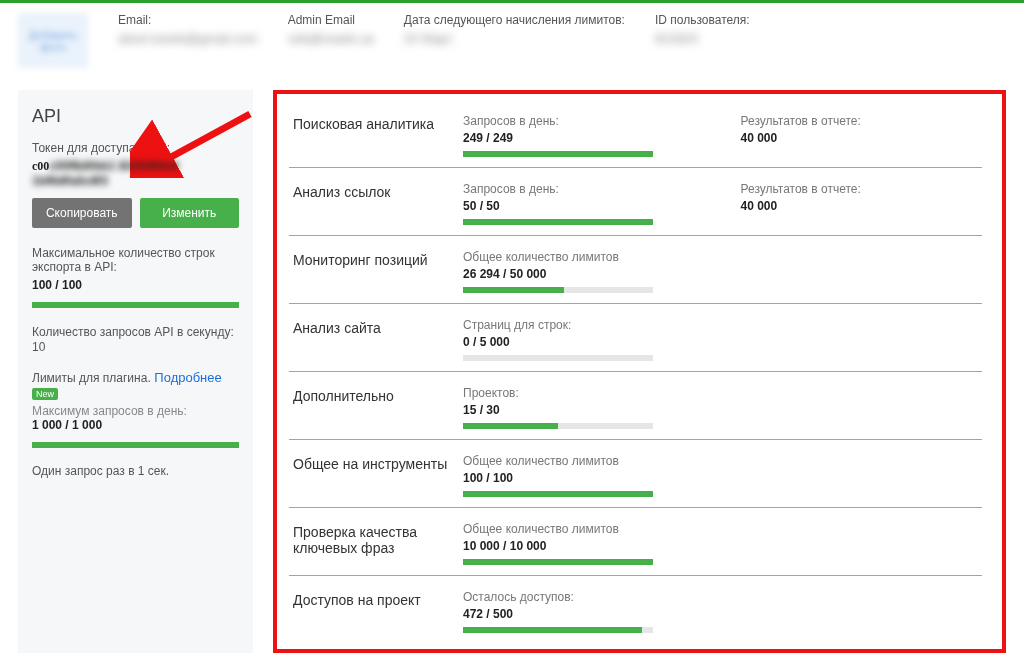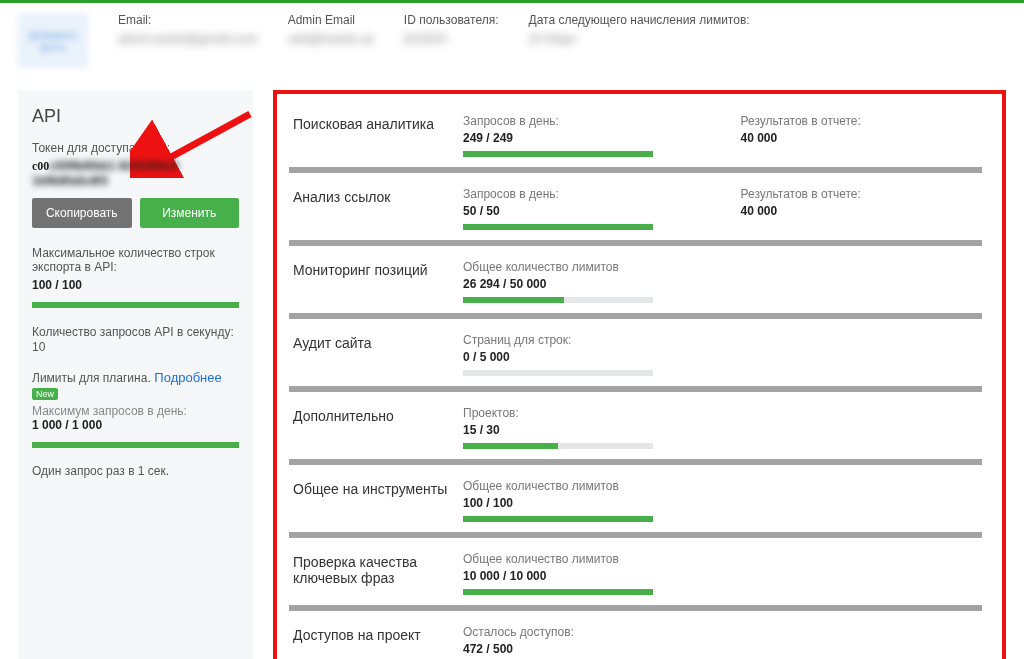--- a/index.html
+++ b/index.html
@@ -87,21 +87,21 @@
 
   .limits-panel {
     flex: 1;
     border: 4px solid #e11;
     padding: 6px 20px 6px 12px;
   }
   .limit-row {
     display: flex;
     align-items: flex-start;
     padding: 14px 4px 10px 4px;
-    border-bottom: 6px solid #a3a3a3;
+    border-bottom: 1px solid #a3a3a3;
     gap: 10px;
   }
   .limit-row:last-child { border-bottom: none; }
   .limit-name {
     width: 160px;
     font-size: 14px;
     color: #333;
     padding-top: 2px;
   }
   .limit-metrics {
@@ -148,26 +148,26 @@
   </div>
   <div class="header-field">
     <span class="header-label">Email:</span>
     <span class="blurred">alisel.ioweb@gmail.com</span>
   </div>
   <div class="header-field">
     <span class="header-label">Admin Email</span>
     <span class="blurred">seb@ioweb.ua</span>
   </div>
   <div class="header-field">
+    <span class="header-label">Дата следующего начисления лимитов:</span>
+    <span class="blurred">20 Март</span>
+  </div>
+  <div class="header-field">
     <span class="header-label">ID пользователя:</span>
     <span class="blurred">822820</span>
-  </div>
-  <div class="header-field">
-    <span class="header-label">Дата следующего начисления лимитов:</span>
-    <span class="blurred">20 Март</span>
   </div>
 </div>
 
 <div class="main">
 
   <div class="api-panel">
     <div class="api-title">API</div>
 
     <div class="api-label">Токен для доступа к API:</div>
     <div class="api-value">
@@ -242,21 +242,21 @@
           <div class="metric">
             <div class="metric-label">Общее количество лимитов</div>
             <div class="metric-value">26 294 / 50 000</div>
             <div class="progress-track">
               <div class="progress-fill" style="width: 53%;"></div>
             </div>
           </div>
         </div>
       </div>
       <div class="limit-row">
-        <div class="limit-name">Аудит сайта</div>
+        <div class="limit-name">Анализ сайта</div>
         <div class="limit-metrics">
           <div class="metric">
             <div class="metric-label">Страниц для строк:</div>
             <div class="metric-value">0 / 5 000</div>
             <div class="progress-track">
               <div class="progress-fill" style="width: 0%;"></div>
             </div>
           </div>
         </div>
       </div>

